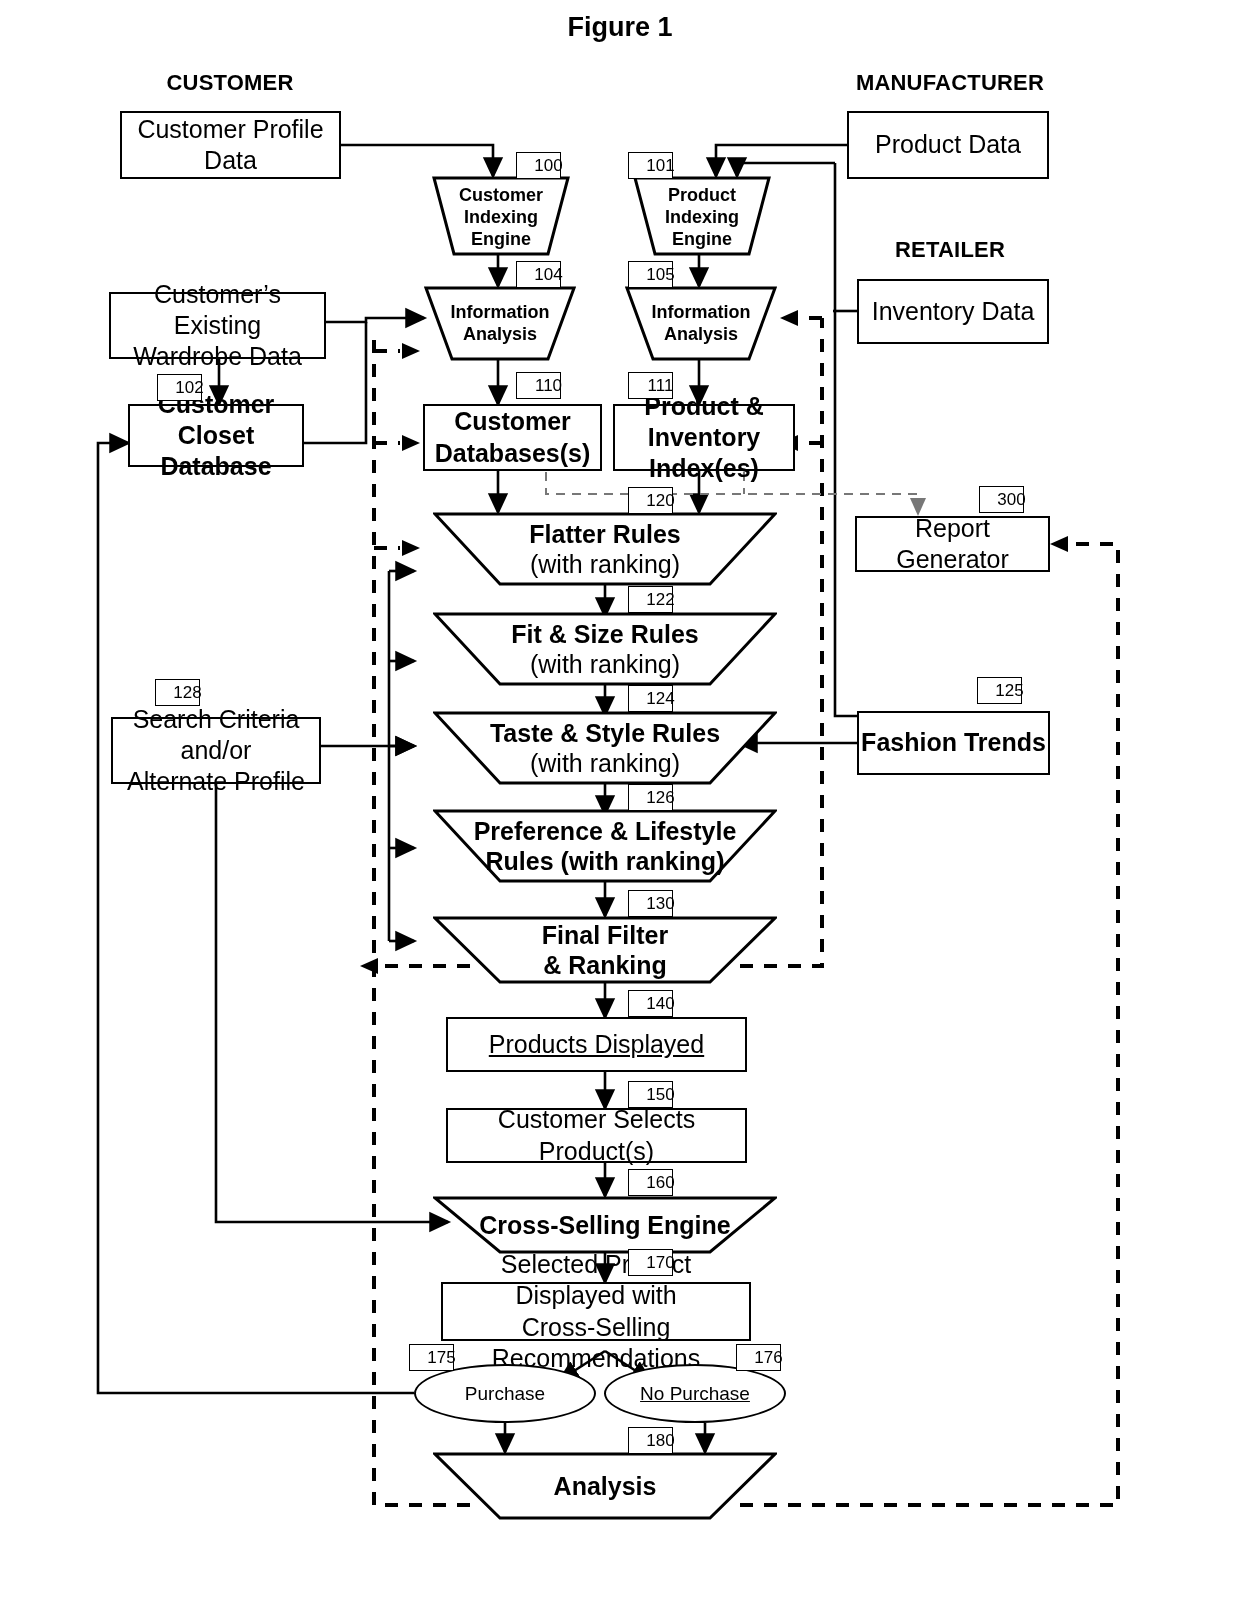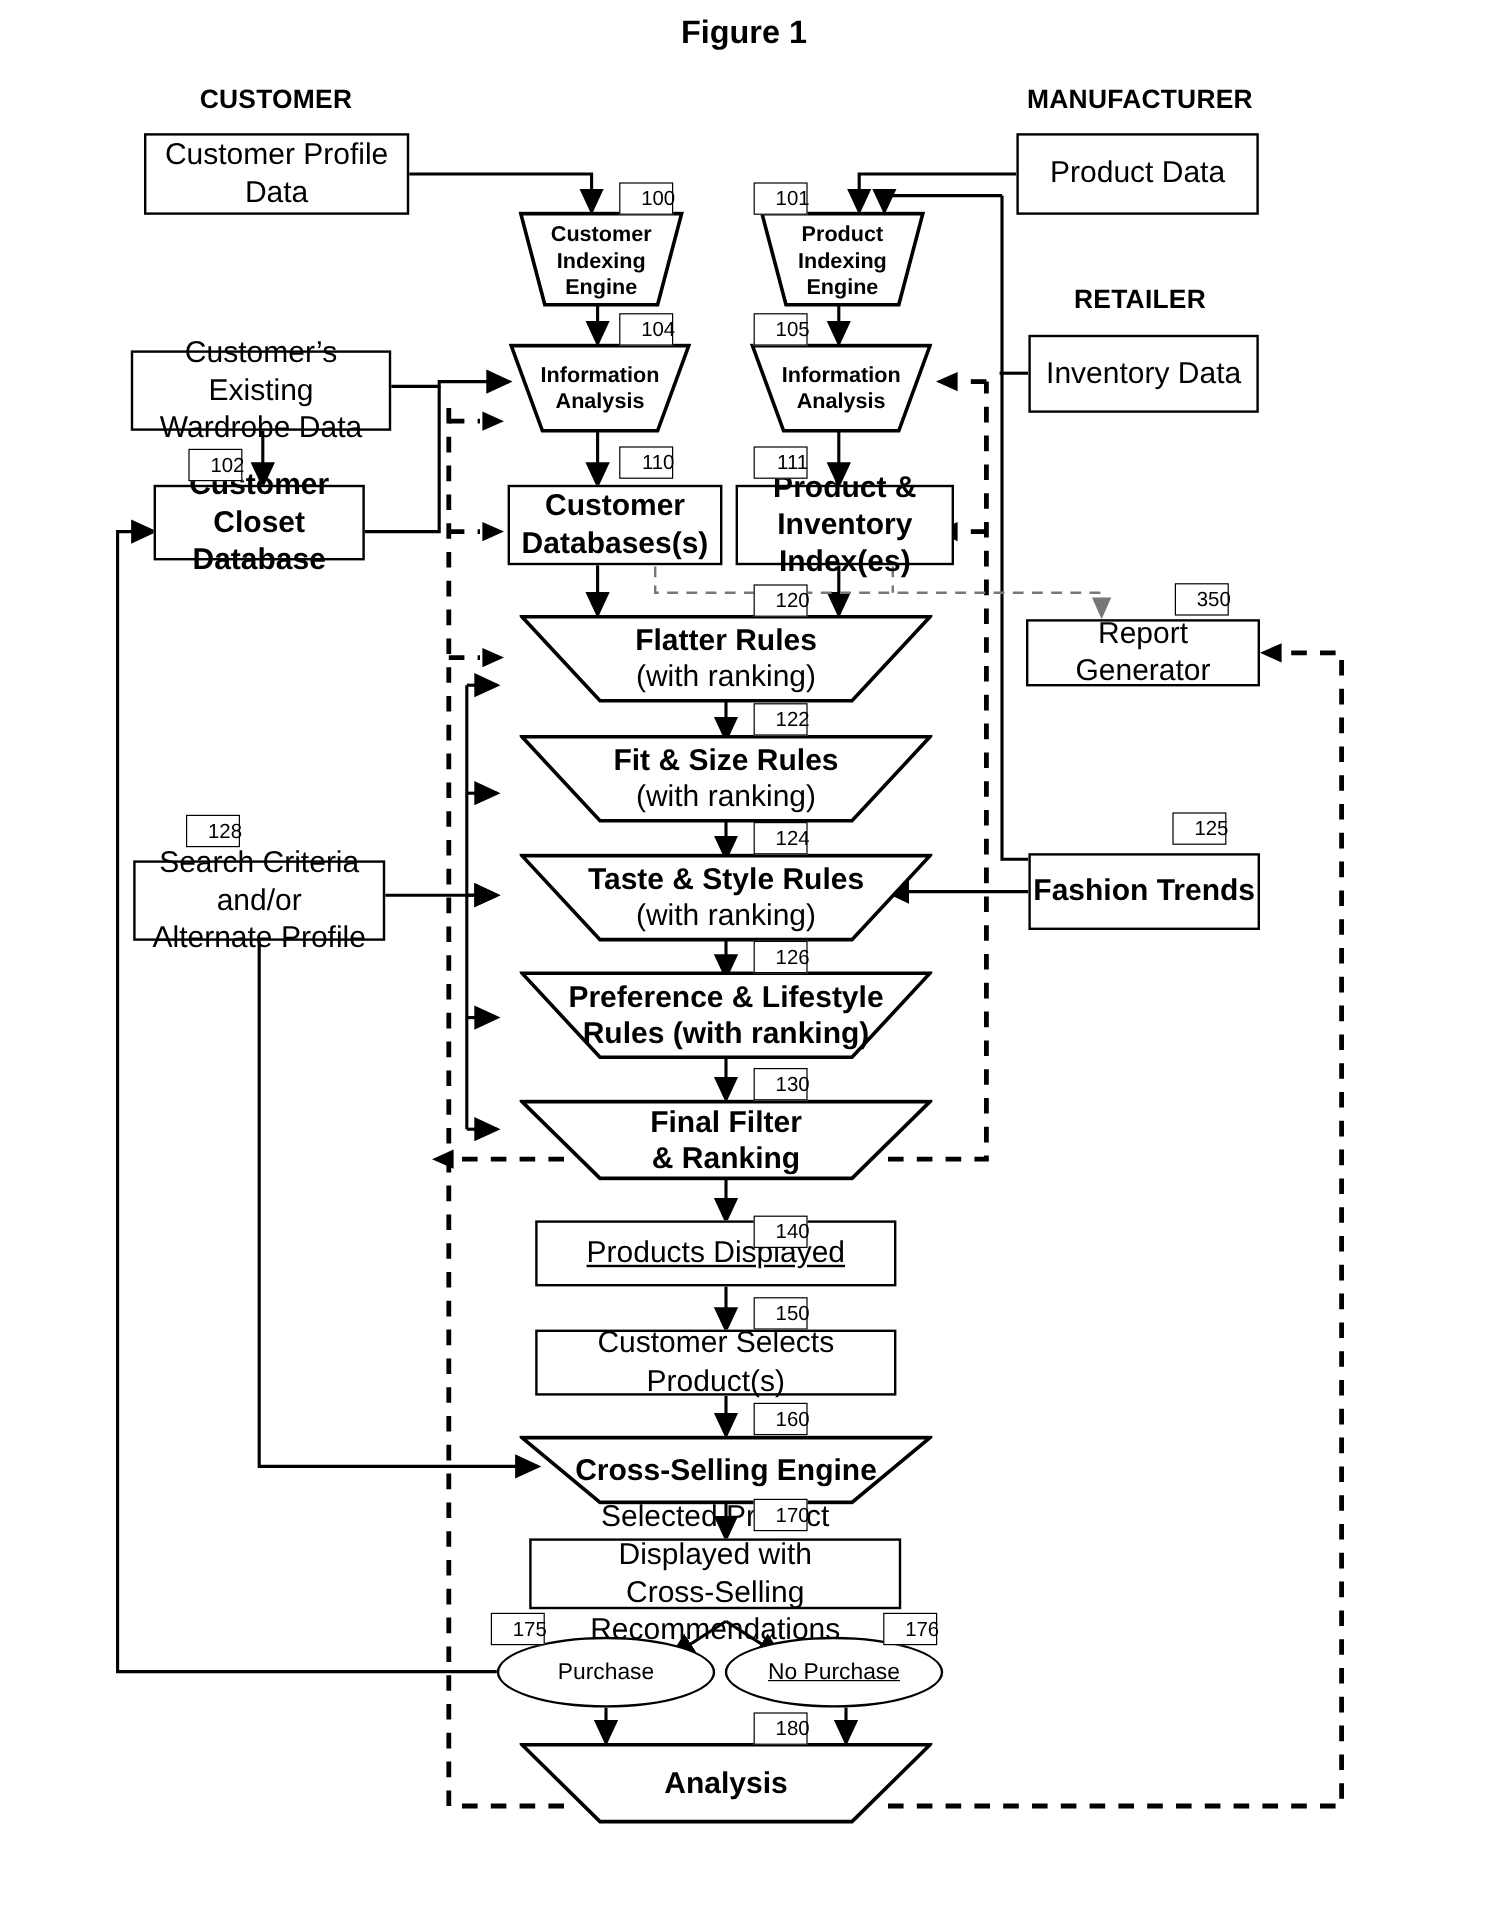--- a/index.html
+++ b/index.html
@@ -313,22 +313,22 @@
   <div class="lbl" style="left:628px;top:261px;width:45px;height:27px;">105</div>
   <div class="lbl" style="left:516px;top:372px;width:45px;height:27px;">110</div>
   <div class="lbl" style="left:628px;top:372px;width:45px;height:27px;">111</div>
   <div class="lbl" style="left:628px;top:487px;width:45px;height:27px;">120</div>
   <div class="lbl" style="left:628px;top:586px;width:45px;height:27px;">122</div>
   <div class="lbl" style="left:628px;top:685px;width:45px;height:27px;">124</div>
   <div class="lbl" style="left:977px;top:677px;width:45px;height:27px;">125</div>
   <div class="lbl" style="left:628px;top:784px;width:45px;height:27px;">126</div>
   <div class="lbl" style="left:155px;top:679px;width:45px;height:27px;">128</div>
   <div class="lbl" style="left:628px;top:890px;width:45px;height:27px;">130</div>
-  <div class="lbl" style="left:628px;top:990px;width:45px;height:27px;margin-top:23px;">140</div>
+  <div class="lbl" style="left:628px;top:990px;width:45px;height:27px;">140</div>
   <div class="lbl" style="left:628px;top:1081px;width:45px;height:27px;">150</div>
   <div class="lbl" style="left:628px;top:1169px;width:45px;height:27px;">160</div>
   <div class="lbl" style="left:628px;top:1249px;width:45px;height:27px;">170</div>
   <div class="lbl" style="left:409px;top:1344px;width:45px;height:27px;">175</div>
   <div class="lbl" style="left:736px;top:1344px;width:45px;height:27px;">176</div>
   <div class="lbl" style="left:628px;top:1427px;width:45px;height:27px;">180</div>
-  <div class="lbl" style="left:979px;top:486px;width:45px;height:27px;">350</div>
+  <div class="lbl" style="left:979px;top:486px;width:45px;height:27px;">300</div>
 
 </div>
 
 </body></html>

